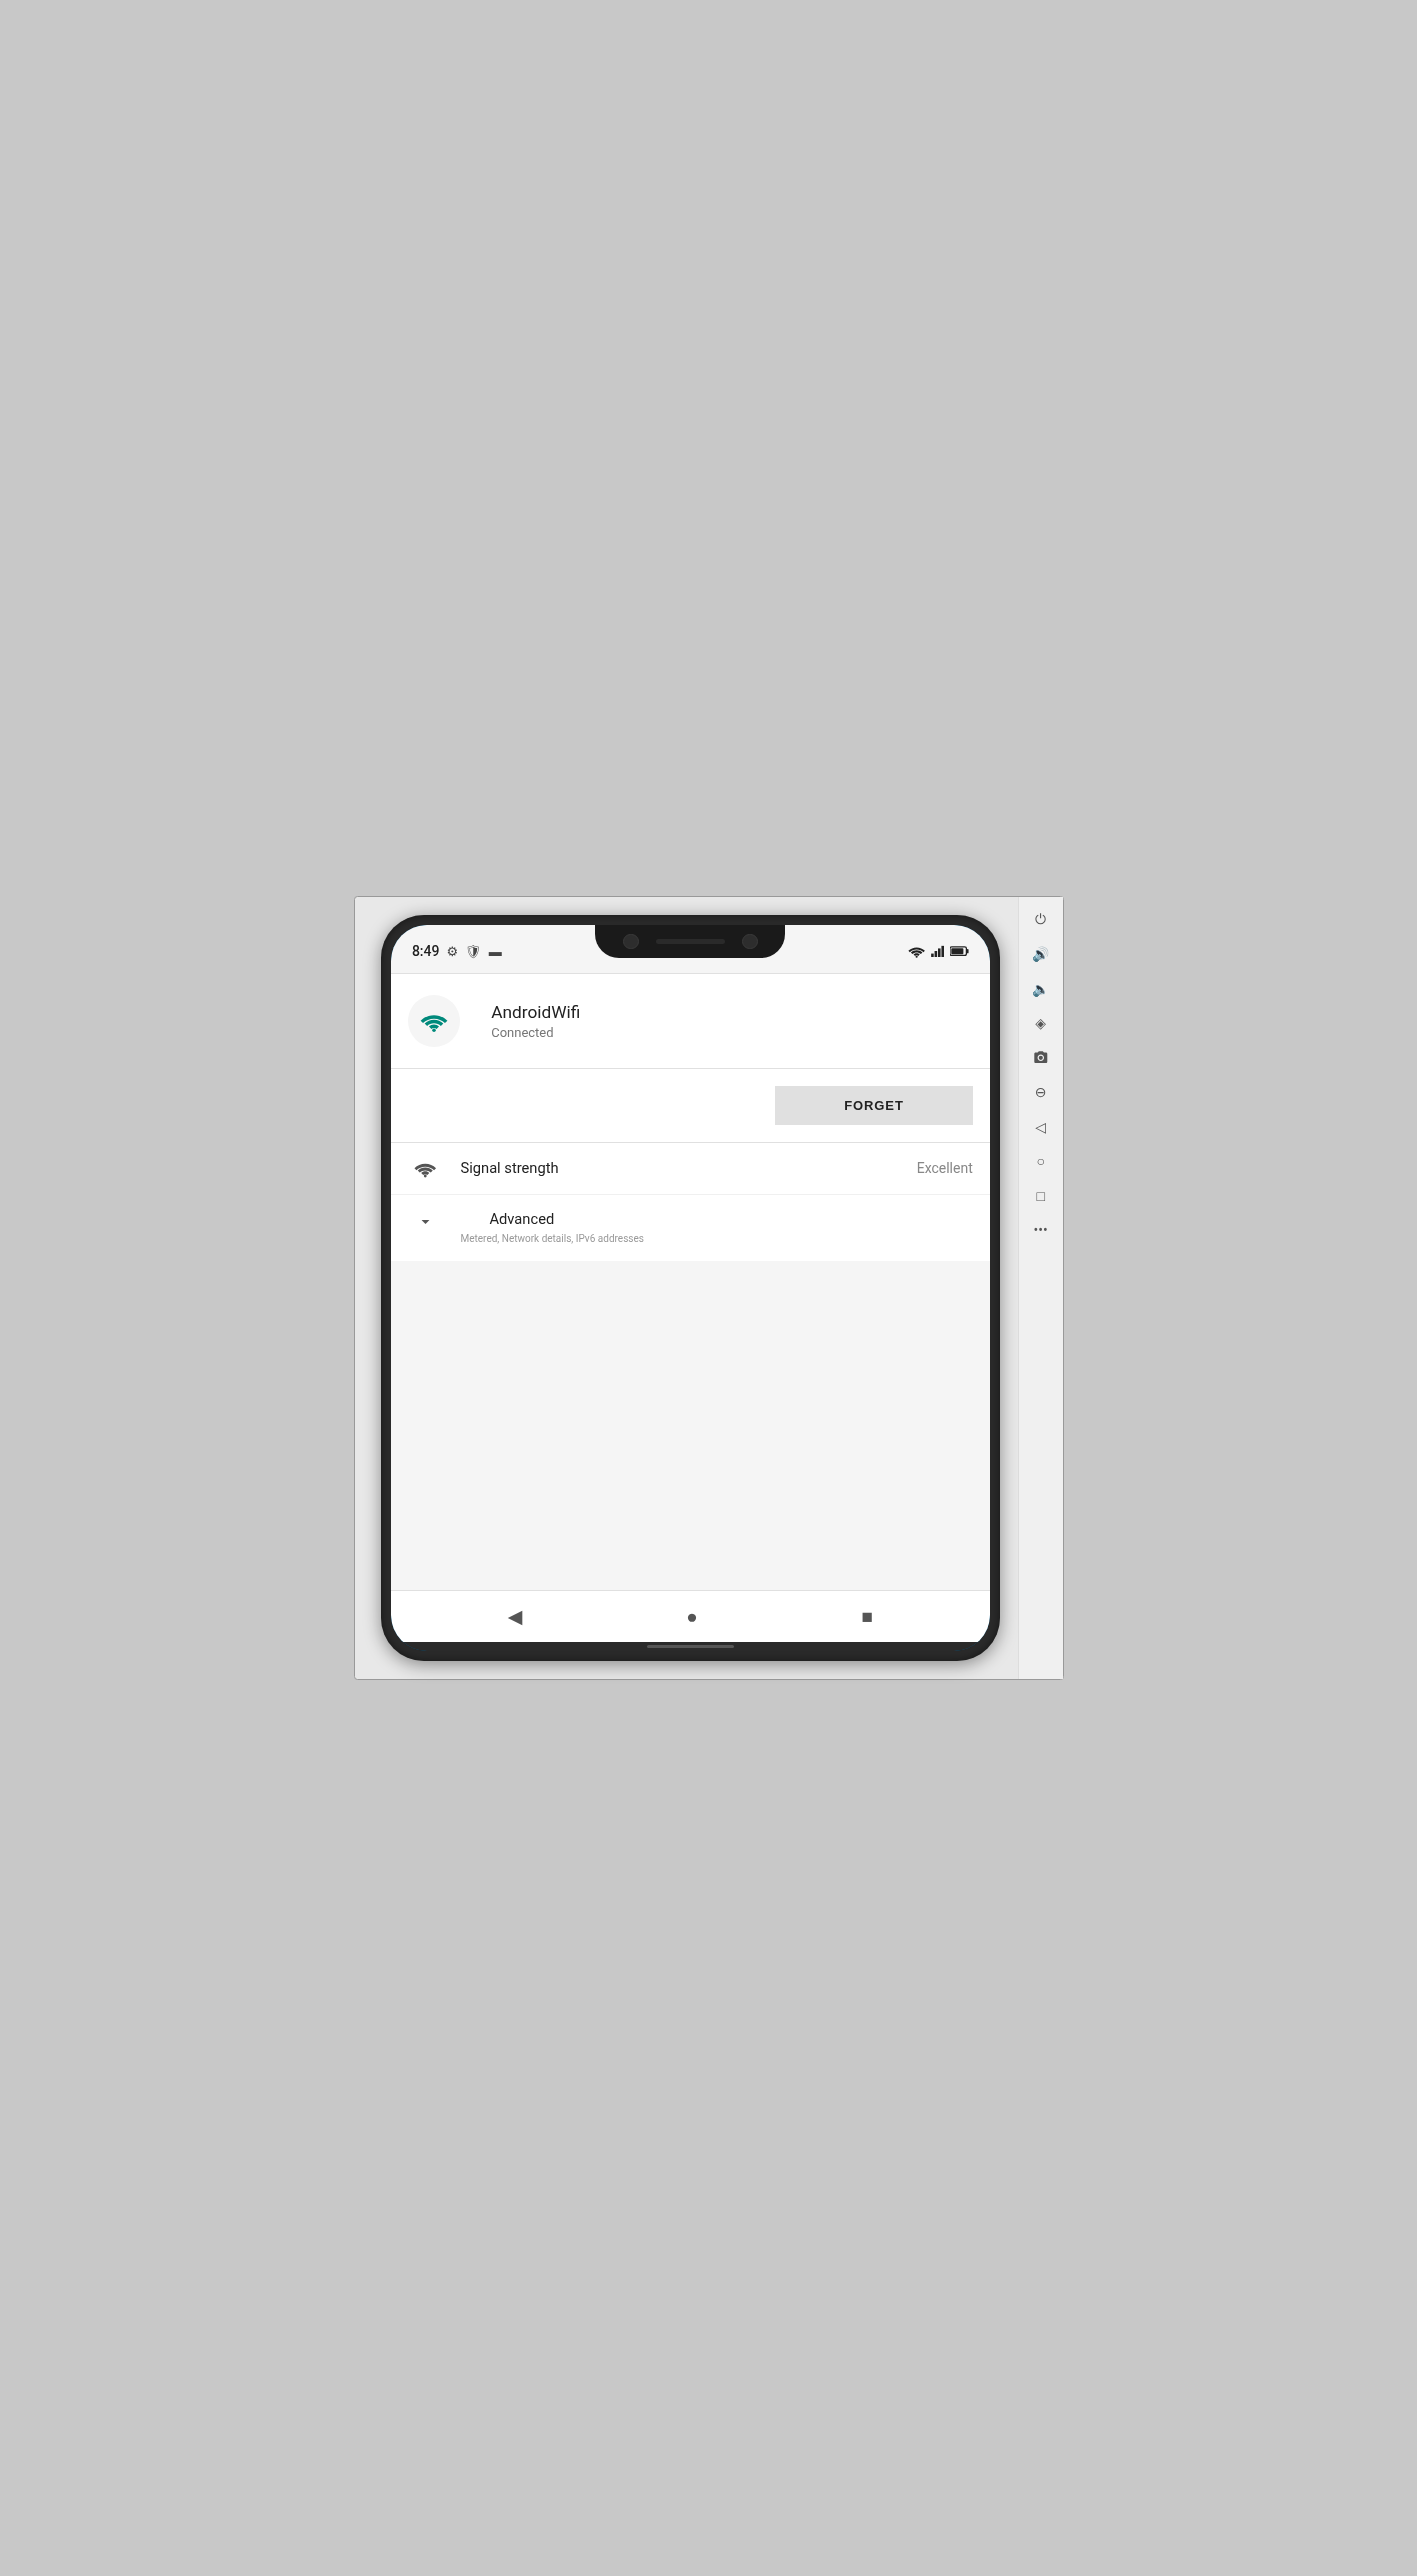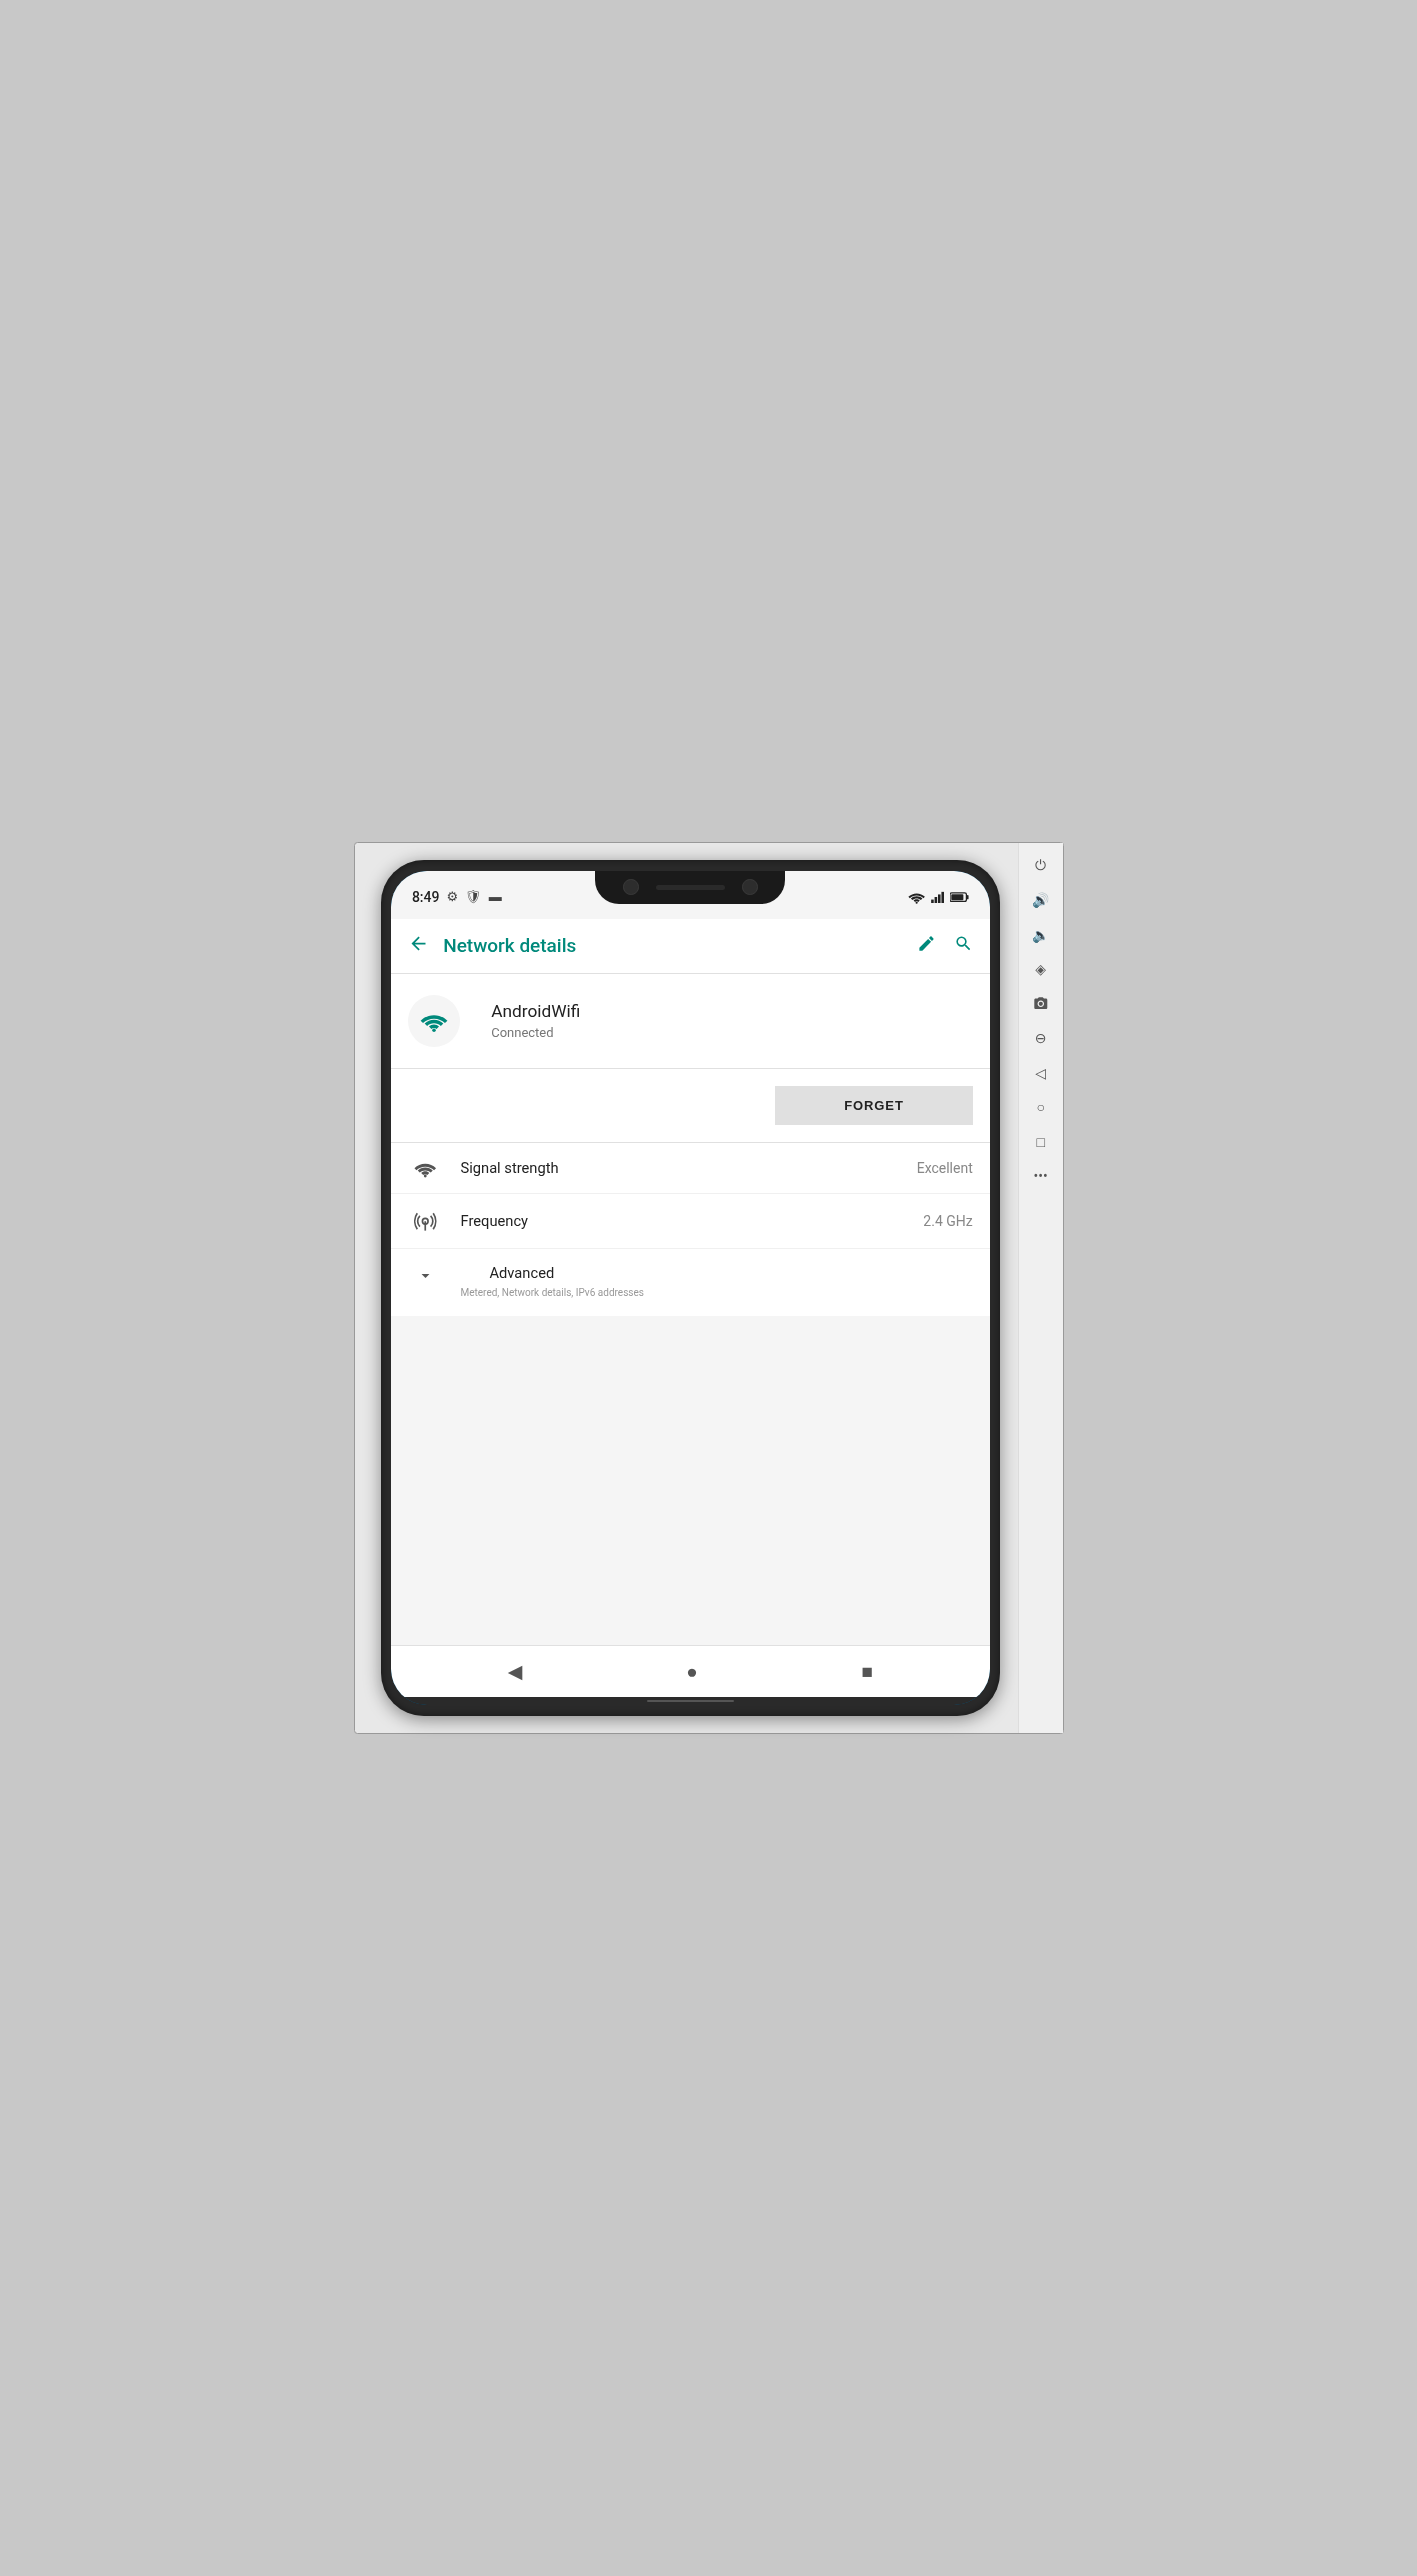--- a/index.html
+++ b/index.html
@@ -420,40 +420,20 @@
               </svg>
 
               <svg width="19" height="10.4" viewBox="0 0 22 12">
                 <rect x="0" y="1" width="19" height="10" rx="2" fill="none" stroke="#222" stroke-width="1.5"></rect>
                 <rect x="19.5" y="3.5" width="2" height="5" rx="1" fill="#222"></rect>
                 <rect x="1.5" y="2.5" width="14" height="7" rx="1" fill="#222"></rect>
               </svg>
             </div>
           </div>
 
-          <div class="app-bar">
-            <span class="back-icon">
-              <svg width="21" height="21" viewBox="0 0 24 24" fill="#00897b">
-                <path d="M20 11H7.83l5.59-5.59L12 4l-8 8 8 8 1.41-1.41L7.83 13H20v-2z"></path>
-              </svg>
-            </span>
-            <span class="app-title">Network details</span>
-            <div class="app-bar-icons">
-              <span class="app-bar-icon">
-                <svg width="19" height="19" viewBox="0 0 24 24" fill="#00897b">
-                  <path d="M3 17.25V21h3.75L17.81 9.94l-3.75-3.75L3 17.25zM20.71 7.04c.39-.39.39-1.02 0-1.41l-2.34-2.34c-.39-.39-1.02-.39-1.41 0l-1.83 1.83 3.75 3.75 1.83-1.83z"></path>
-                </svg>
-              </span>
-              <span class="app-bar-icon">
-                <svg width="19" height="19" viewBox="0 0 24 24" fill="#00897b">
-                  <path d="M15.5 14h-.79l-.28-.27A6.471 6.471 0 0 0 16 9.5 6.5 6.5 0 1 0 9.5 16c1.61 0 3.09-.59 4.23-1.57l.27.28v.79l5 4.99L20.49 19l-4.99-5zm-6 0C7.01 14 5 11.99 5 9.5S7.01 5 9.5 5 14 7.01 14 9.5 11.99 14 9.5 14z"></path>
-                </svg>
-              </span>
-            </div>
-          </div>
 
           <div class="divider"></div>
 
           <div class="network-info">
             <div class="wifi-icon-circle">
               <svg width="28" height="24" viewBox="0 0 24 18" fill="#00897b">
                 <path d="M12 4C7.5 4 3.5 5.8 0.5 8.7l2.1 2.1C5 8.5 8.3 7 12 7s7 1.5 9.4 3.8l2.1-2.1C20.5 5.8 16.5 4 12 4z"></path>
                 <path d="M12 8c-3.1 0-5.9 1.2-8 3.2l2.1 2.1C7.6 11.9 9.7 11 12 11s4.4.9 5.9 2.3l2.1-2.1C17.9 9.2 15.1 8 12 8z"></path>
                 <path d="M12 12c-1.7 0-3.2.7-4.3 1.8l2.1 2.1c.6-.6 1.3-.9 2.2-.9s1.6.3 2.2.9l2.1-2.1C15.2 12.7 13.7 12 12 12z"></path>
                 <circle cx="12" cy="17" r="1.5"></circle>
@@ -481,34 +461,20 @@
                   <path d="M12 4C7.5 4 3.5 5.8 0.5 8.7l2.1 2.1C5 8.5 8.3 7 12 7s7 1.5 9.4 3.8l2.1-2.1C20.5 5.8 16.5 4 12 4z"></path>
                   <path d="M12 8c-3.1 0-5.9 1.2-8 3.2l2.1 2.1C7.6 11.9 9.7 11 12 11s4.4.9 5.9 2.3l2.1-2.1C17.9 9.2 15.1 8 12 8z"></path>
                   <path d="M12 12c-1.7 0-3.2.7-4.3 1.8l2.1 2.1c.6-.6 1.3-.9 2.2-.9s1.6.3 2.2.9l2.1-2.1C15.2 12.7 13.7 12 12 12z"></path>
                   <circle cx="12" cy="17" r="1.5"></circle>
                 </svg>
               </div>
               <span class="detail-label">Signal strength</span>
               <span class="detail-value">Excellent</span>
             </div>
 
-            <div class="detail-item">
-              <div class="detail-icon">
-                <svg width="22.5" height="22.5" viewBox="0 0 24 24" fill="none" stroke="#555" stroke-width="1.8">
-                  <circle cx="12" cy="12" r="3"></circle>
-                  <path d="M6.3 6.3a8 8 0 0 0 0 11.4"></path>
-                  <path d="M17.7 6.3a8 8 0 0 1 0 11.4"></path>
-                  <path d="M3.5 3.5a15 15 0 0 0 0 17"></path>
-                  <path d="M20.5 3.5a15 15 0 0 1 0 17"></path>
-                  <line x1="12" y1="12" x2="12" y2="22"></line>
-                </svg>
-              </div>
-              <span class="detail-label">Frequency</span>
-              <span class="detail-value">2.4 GHz</span>
-            </div>
 
 
             <div class="advanced-item">
               <div class="advanced-icon">
                 <svg width="19" height="19" viewBox="0 0 24 24" fill="#555">
                   <path d="M7 10l5 5 5-5z"></path>
                 </svg>
               </div>
               <div class="advanced-text">
                 <span class="advanced-label">Advanced</span>

